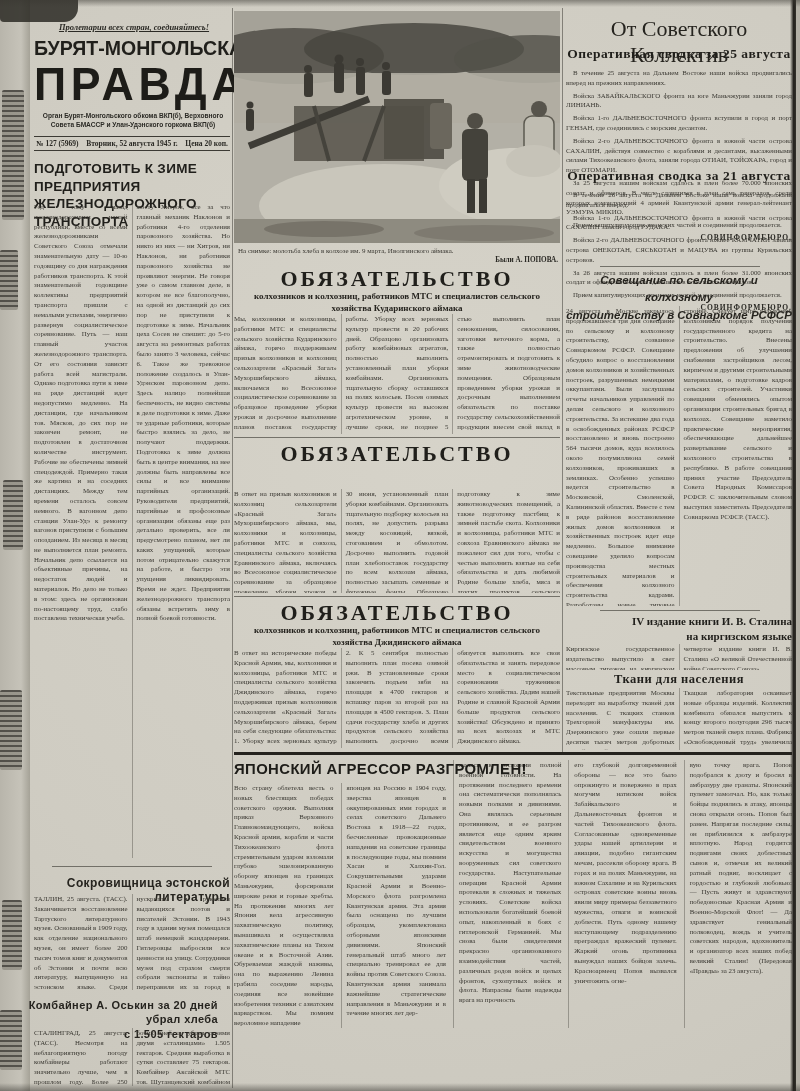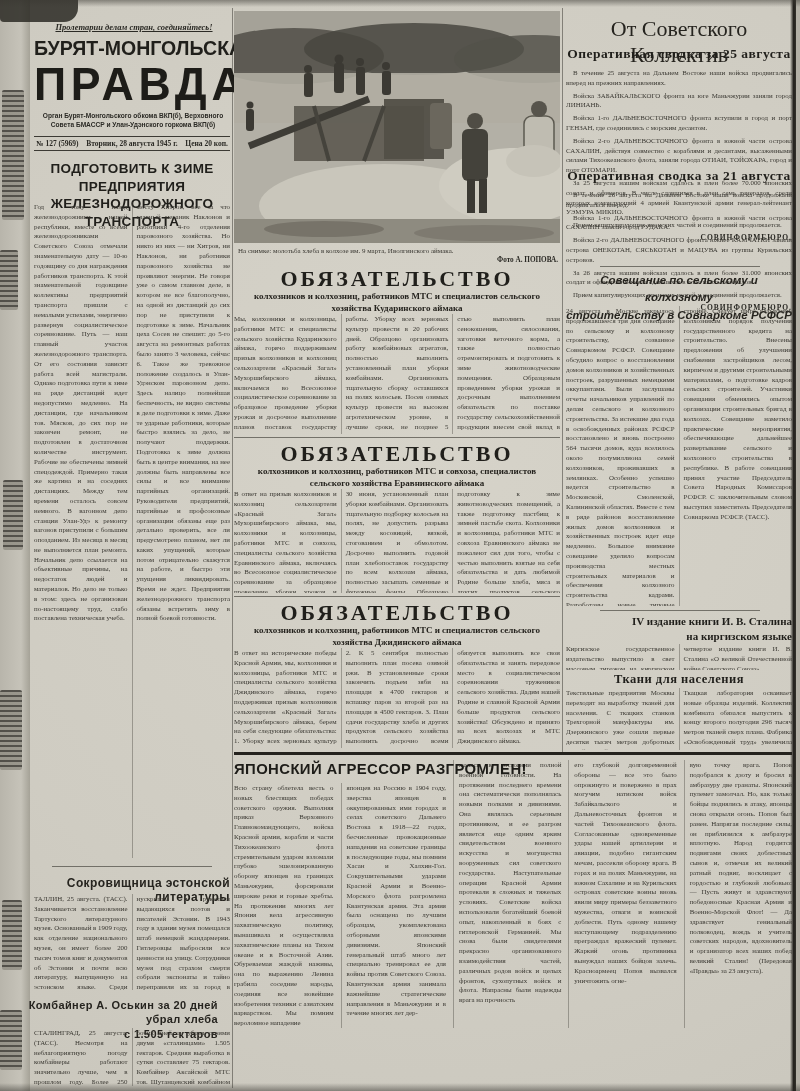--- a/index.html
+++ b/index.html
@@ -26,21 +26,21 @@
     font:900 21px "Liberation Sans",sans-serif;letter-spacing:0px;color:#201f1b;white-space:nowrap;transform:scaleX(.93);transform-origin:left;}
   .mast2{position:absolute;left:34px;top:56px;width:198px;text-align:center;
     font:900 47px "Liberation Sans",sans-serif;letter-spacing:5px;color:#1d1c18;white-space:nowrap;transform:scaleX(.95);transform-origin:left;}
   .organ{position:absolute;left:36px;top:112px;width:194px;text-align:center;
     font:bold 6.6px "Liberation Sans",sans-serif;color:#2b2a25;line-height:1.35;}
   .dateline{position:absolute;left:34px;top:136px;width:196px;height:15px;
     border-top:1px solid #3c3a34;border-bottom:1px solid #3c3a34;
     display:flex;align-items:center;justify-content:space-between;
     font:bold 7.5px "Liberation Serif",serif;color:#2b2a25;padding:0 2px;box-sizing:border-box;}
   
-  .lead-title{position:absolute;left:34px;top:160px;width:196px;text-align:center;
+  .lead-title{position:absolute;left:34px;top:160px;width:196px;text-align:left;
     font:800 13.5px "Liberation Sans",sans-serif;line-height:1.3;color:#201f1b;letter-spacing:.3px;}
   .sec-title-sans{font:bold 12px "Liberation Sans",sans-serif;text-align:right;color:#26241f;letter-spacing:.4px;}
   .ob-title{font:bold 22px "Liberation Serif",serif;text-align:center;letter-spacing:3px;color:#201f1b;}
   .ob-sub{font:bold 9px "Liberation Serif",serif;text-align:center;line-height:1.35;color:#26241f;}
   .ib-title{font:22px "Liberation Serif",serif;text-align:center;color:#26241f;}
   .svodka-title{font:bold 13.5px "Liberation Serif",serif;text-align:center;color:#201f1b;letter-spacing:.5px;}
   .sovesh-title{font:italic bold 11.5px "Liberation Sans",sans-serif;text-align:center;line-height:1.5;color:#26241f;}
   .small-title{font:bold 11px "Liberation Serif",serif;text-align:right;line-height:1.35;color:#201f1b;}
   .tkani-title{font:bold 12.5px "Liberation Serif",serif;text-align:center;color:#201f1b;letter-spacing:.5px;}
   .japan-title{font:900 15.5px "Liberation Sans",sans-serif;color:#1d1c18;letter-spacing:.4px;white-space:nowrap;transform:scaleX(.96);transform-origin:left;}
@@ -78,27 +78,27 @@
   </div>
   <div class="corner-blob"></div>
   <div class="edge-right"></div>
   <div class="edge-right2"></div>
   <div class="edge-top"></div>
   <div class="edge-bottom"></div>
 
   <div class="vrule" style="left:232px;top:8px;height:1080px;"></div>
   <div class="vrule" style="left:562px;top:8px;height:744px;"></div>
 
-  <div class="slogan">Пролетарии делам стран, соединяйтесь!</div>
+  <div class="slogan">Пролетарии всех стран, соединяйтесь!</div>
   <div class="mast1">БУРЯТ-МОНГОЛЬСКАЯ</div>
   <div class="mast2">ПРАВДА</div>
   <div class="organ">Орган Бурят-Монгольского обкома ВКП(б), Верховного Совета БМАССР и Улан-Удэнского горкома ВКП(б)</div>
   <div class="dateline">
     <span>№ 127 (5969)</span>
-    <span>Вторник, 28 августа 1945 г.</span>
+    <span>Вторник, 52 августа 1945 г.</span>
     <span>Цена 20 коп.</span>
   </div>
 
   <div class="lead-title">
     <div>ПОДГОТОВИТЬ К ЗИМЕ ПРЕДПРИЯТИЯ</div>
     <div>ЖЕЛЕЗНОДОРОЖНОГО ТРАНСПОРТА</div>
   </div>
   <div class="cols" style="left:34px;top:202px;width:196px;height:656px;overflow:hidden;">
     <div class="col" style="width:96px;padding-right:4px;">Год тому назад железнодорожники нашей республики, вместе со всеми железнодорожниками Советского Союза отмечали знаменательную дату — 10-ю годовщину со дня награждения работников транспорта. К этой знаменательной годовщине коллективы предприятий транспорта пришли с немалыми успехами, энергично развернув социалистическое соревнование. Путь — наш главный участок железнодорожного транспорта. От его состояния зависит работа всей магистрали. Однако подготовка пути к зиме на ряде дистанций идет недопустимо медленно. На дистанции, где начальником тов. Мясков, до сих пор не закончен ремонт, не подготовлен в достаточном количестве инструмент. Рабочие не обеспечены зимней спецодеждой. Примерно такая же картина и на соседних дистанциях. Между тем времени осталось совсем немного. В вагонном депо станции Улан-Удэ к ремонту вагонов приступили с большим опозданием. Из месяца в месяц не выполняется план ремонта. Начальник депо ссылается на объективные причины, на недостаток людей и материалов. Но дело не только в этом: здесь не организован по-настоящему труд, слабо поставлена техническая учеба.</div>
     <div class="col" style="width:96px;padding-left:4px;">мосту Хитров, все за что главный механик Наклонов и работники 4-го отделения паровозного хозяйства. Но никто из них — ни Хитров, ни Наклонов, ни работники паровозного хозяйства не проявляют энергии. Не говоря уже о самом главном деле, в котором не все благополучно, на одной из дистанций до сих пор не приступили к подготовке к зиме. Начальник цеха Сосев не спешит: до 5-го августа на ремонтных работах было занято 3 человека, сейчас 6. Такое же тревожное положение создалось в Улан-Удэнском паровозном депо. Здесь налицо полнейшая беспечность, не видно системы в деле подготовки к зиме. Даже те ударные работники, которые быстро взялись за дело, не получают поддержки. Подготовка к зиме должна быть в центре внимания, на нее должны быть направлены все силы и все внимание партийных организаций. Руководители предприятий, партийные и профсоюзные организации обязаны еще раз детально проверить, все ли предусмотрено планом, нет ли каких упущений, которые потом отрицательно скажутся на работе, и быстро эти упущения ликвидировать. Время не ждет. Предприятия железнодорожного транспорта обязаны встретить зиму в полной боевой готовности.</div>
@@ -161,33 +161,32 @@
         <rect x="290" y="105" width="30" height="44" rx="8" fill="#bfbcb1" stroke="#5c5950" stroke-width="1.5"></rect>
         <circle cx="305" cy="98" r="8" fill="#57544c"></circle>
         <ellipse cx="300" cy="150" rx="28" ry="16" fill="#c6c3b8"></ellipse>
       </g>
       <rect x="0" y="208" width="326" height="24" fill="#8e8b80"></rect>
       <ellipse cx="90" cy="218" rx="60" ry="8" fill="#6d6a60" opacity=".7"></ellipse>
       <ellipse cx="250" cy="222" rx="70" ry="8" fill="#77746a" opacity=".7"></ellipse>
     </svg>
   </div>
   <div class="caption" style="left:238px;top:247px;width:250px;">На снимке: молотьба хлеба в колхозе им. 9 марта, Иволгинского аймака.</div>
-  <div class="credit" style="left:420px;top:256px;width:138px;">Фото А. ПОПОВА.</div>
+  <div class="credit" style="left:420px;top:256px;width:138px;">Были А. ПОПОВА.</div>
 
   <div class="ob-title" style="position:absolute;left:234px;top:266px;width:326px;">ОБЯЗАТЕЛЬСТВО</div>
   <div class="ob-sub" style="position:absolute;left:254px;top:290px;width:286px;">колхозников и колхозниц, работников МТС и специалистов сельского хозяйства Кударинского аймака</div>
   <div class="cols" style="left:234px;top:314px;width:326px;height:120px;overflow:hidden;">
     <div class="col" style="width:108px;padding-right:4px;">Мы, колхозники и колхозницы, работники МТС и специалисты сельского хозяйства Кударинского аймака, горячо поддерживаем призыв колхозников и колхозниц сельхозартели «Красный Загал» Мухоршибирского аймака, включаемся во Всесоюзное социалистическое соревнование за образцовое проведение уборки урожая и досрочное выполнение планов поставок государству сельскохозяйственной продукции и берем на себя следующие обязательства: 1. Провести уборку урожая зерновых культур на всей уборочной площади организованно и без потерь, добиться выхода на хлебоуборочные работы всех трудоспособных колхозников, выполнения и перевыполнения норм выработки.</div>
     <div class="col" style="width:108px;padding:0 4px;">работы. Уборку всех зерновых культур провести в 20 рабочих дней. Образцово организовать работу комбайновых агрегатов, полностью выполнить установленный план уборки комбайнами. Организовать тщательную сборку оставшихся на полях колосьев. Посев озимых культур провести на высоком агротехническом уровне, в лучшие сроки, не позднее 5 сентября. Полностью засыпать семенные фонды. 2. Досрочно выполнить годовой план поставок государству хлеба и других сельскохозяйственных продуктов по всем колхозам к 7 ноября. 3. Образцово подготовиться к зимовке скота. К 1 октября полно-</div>
     <div class="col" style="width:108px;padding-left:4px;">стью выполнить план сенокошения, силосования, заготовки веточного корма, а также полностью отремонтировать и подготовить к зиме животноводческие помещения. Образцовым проведением уборки урожая и досрочным выполнением обязательств по поставке государству сельскохозяйственной продукции внесем свой вклад в дело дальнейшего укрепления могущества Советского государства. Да здравствует наша любимая социалистическая Родина! Да здравствует великий вождь народов Генералиссимус Советского Союза товарищ Сталин! Обсуждено и принято на всех колхозах и МТС Кударинского аймака.</div>
   </div>
   <div class="hrule" style="left:234px;top:437px;width:326px;"></div>
 
   <div class="ob-title" style="position:absolute;left:234px;top:441px;width:326px;">ОБЯЗАТЕЛЬСТВО</div>
-  <div class="ob-sub" style="position:absolute;left:246px;top:465px;width:302px;">колхозников и колхозниц, работников МТС и совхоза, специалистов сельского хозяйства Еравнинского аймака</div>
   <div class="cols" style="left:234px;top:489px;width:326px;height:104px;overflow:hidden;">
     <div class="col" style="width:108px;padding-right:4px;">В ответ на призыв колхозников и колхозниц сельхозартели «Красный Загал» Мухоршибирского аймака, мы, колхозники и колхозницы, работники МТС и совхоза, специалисты сельского хозяйства Еравнинского аймака, включаясь во Всесоюзное социалистическое соревнование за образцовое проведение уборки урожая и досрочное выполнение планов поставок государству сельскохозяйственной продукции, берем на себя следующие обязательства: провести уборку урожая организованно и без потерь, закончить к</div>
     <div class="col" style="width:108px;padding:0 4px;">30 июня, установленный план уборки комбайнами. Организовать тщательную подборку колосьев на полях, не допустить разрыва между косовицей, вязкой, стогованием и обмолотом. Досрочно выполнить годовой план хлебопоставок государству по всем колхозам аймака, полностью засыпать семенные и фуражные фонды. Образцово подготовиться к проведению зимовки скота, закончить в срок</div>
     <div class="col" style="width:108px;padding-left:4px;">подготовку к зиме животноводческих помещений, а также подготовку пастбищ к зимней пастьбе скота. Колхозники и колхозницы, работники МТС и совхоза Еравнинского аймака не пожалеют сил для того, чтобы с честью выполнить взятые на себя обязательства и дать любимой Родине больше хлеба, мяса и других продуктов сельского хозяйства. Обсуждено и принято на собраниях колхозников аймака.</div>
   </div>
   <div class="hrule" style="left:234px;top:596px;width:326px;"></div>
 
   <div class="ob-title" style="position:absolute;left:234px;top:600px;width:326px;">ОБЯЗАТЕЛЬСТВО</div>
   <div class="ob-sub" style="position:absolute;left:254px;top:624px;width:286px;">колхозников и колхозниц, работников МТС и специалистов сельского хозяйства Джидинского аймака</div>
   <div class="cols" style="left:234px;top:648px;width:326px;height:100px;overflow:hidden;">

